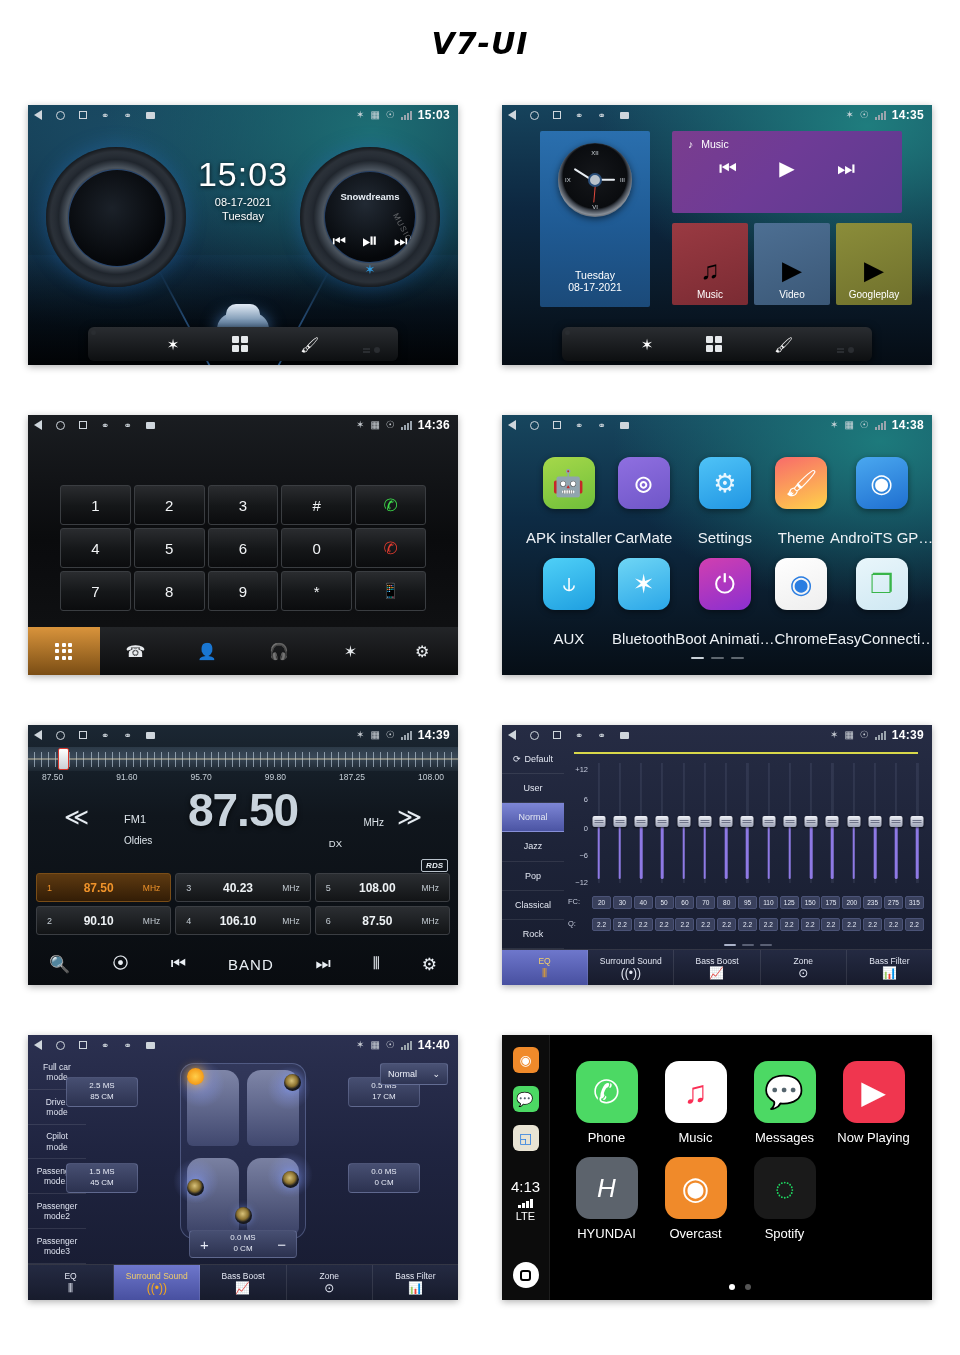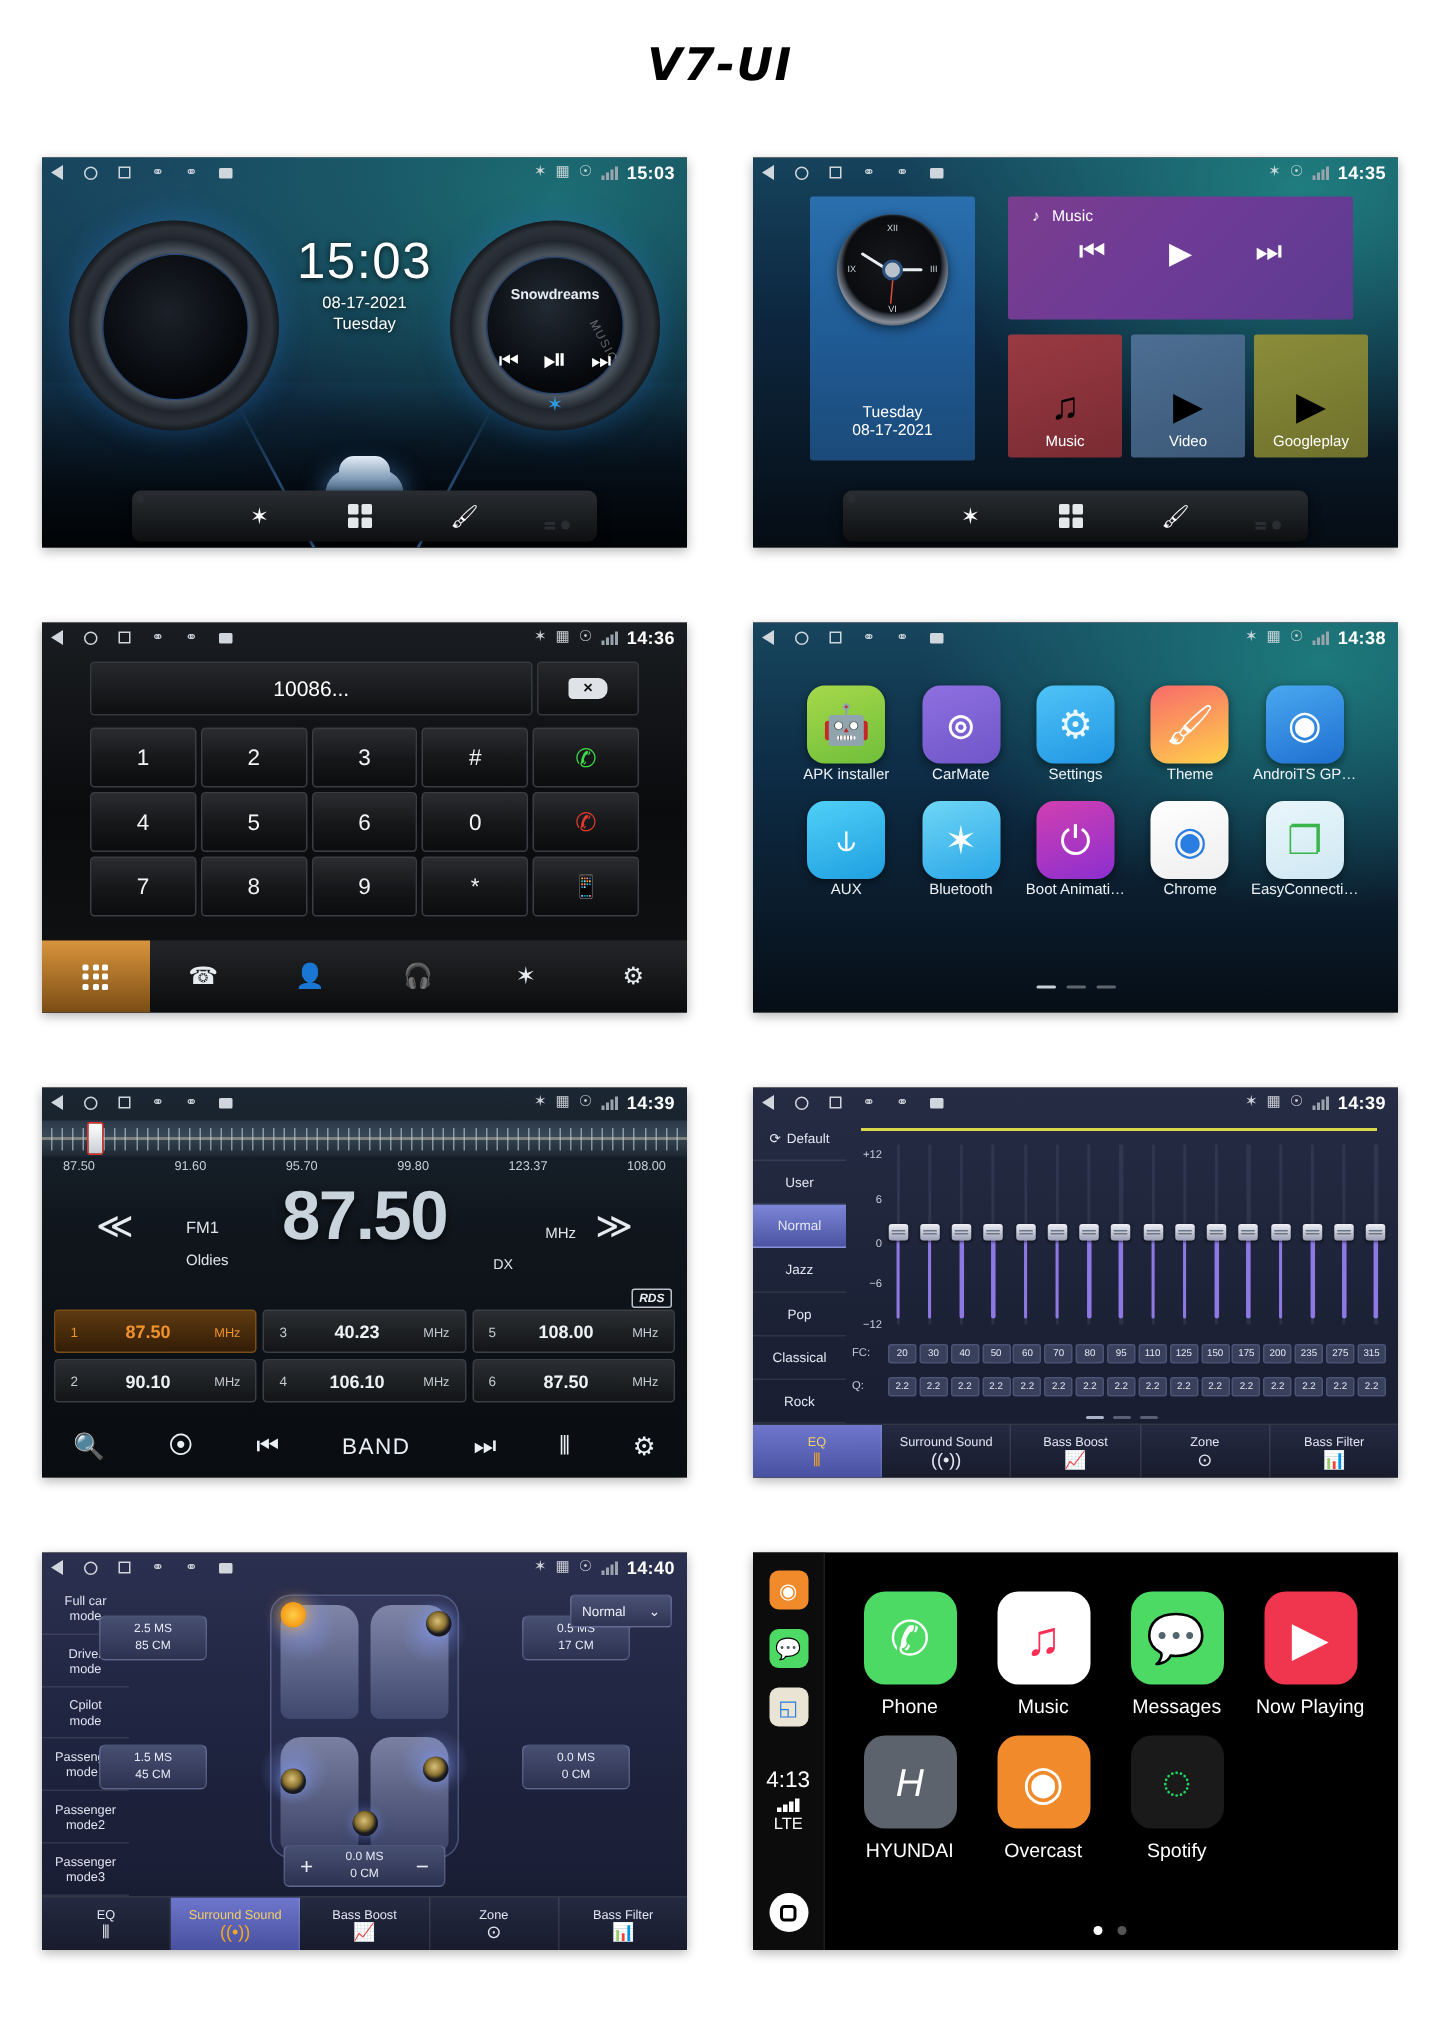--- a/index.html
+++ b/index.html
@@ -223,21 +223,21 @@
 
   
   .drawer { position:absolute; inset:0;
     background:
       radial-gradient(ellipse at 88% 10%, #1d7a7c 0%, rgba(18,58,72,0) 50%),
       linear-gradient(180deg,#17465e 0%,#0d2b44 40%,#0b1c2c 72%,#060e16 100%);
   }
   .apps { position:absolute; top:42px; left:24px; right:24px; display:grid; grid-template-columns:repeat(5,1fr); row-gap:12px; }
   .app { display:flex; flex-direction:column; align-items:center; }
   .app-ic { width:52px;height:52px;border-radius:12px;display:flex;align-items:center;justify-content:center;font-size:26px;box-shadow:0 2px 6px rgba(0,0,0,.45); }
-  .app-lb { margin-top:2px; color:#eef2f6; font-size:10px; white-space:nowrap; }
+  .app-lb { margin-top:20px; color:#eef2f6; font-size:15px; white-space:nowrap; }
   .dots { position:absolute; bottom:16px; left:0; right:0; display:flex; justify-content:center; gap:7px; }
   .dots i { display:block; width:13px;height:2.5px;background:#c9d1d8;border-radius:2px; opacity:.45;}
   .dots i.on { opacity:1; }
 
   
   .radio { position:absolute; inset:0; background:linear-gradient(180deg,#1b2733 0%,#10161d 35%,#090c10 100%); }
   .scale { position:absolute; top:22px; left:0; right:0; height:24px;
     background:linear-gradient(180deg,#2b3947 0%,#394857 40%,#1d2731 100%); }
   .ticks { position:absolute; inset:0; display:flex; align-items:center; justify-content:space-between; padding:0 6px; }
   .ticks i { display:block; width:1px; height:15px; background:rgba(210,225,240,.55); }
@@ -542,26 +542,20 @@
           <span class="sig-bars">
               <i></i>
               <i></i>
               <i></i>
               <i></i>
             </span>
           <span class="sb-time">14:36</span>
         </div>
       </div>
 
-      <div class="dial-display">
-        <div class="dial-num">10086...</div>
-        <div class="dial-del">
-          <span class="del-ico"></span>
-        </div>
-      </div>
 
       <div class="keypad">
         <div class="key">1</div>
         <div class="key">2</div>
         <div class="key">3</div>
         <div class="key">#</div>
         <div class="key act-call">
             <span>✆</span>
           </div>
         <div class="key">4</div>
@@ -771,21 +765,21 @@
             <i></i>
         </div>
         <div class="scale-line"></div>
         <div class="cursor"></div>
       </div>
       <div class="scale-labels">
         <span>87.50</span>
         <span>91.60</span>
         <span>95.70</span>
         <span>99.80</span>
-        <span>123.37</span>
+        <span>187.25</span>
         <span>108.00</span>
       </div>
 
       <div class="arrow-l">≪</div>
       <div class="arrow-r">≫</div>
       <div class="freq-main">
         <div class="v">87.50</div>
       </div>
       <div class="band-lbl">FM1</div>
       <div class="mhz-lbl">MHz</div>

